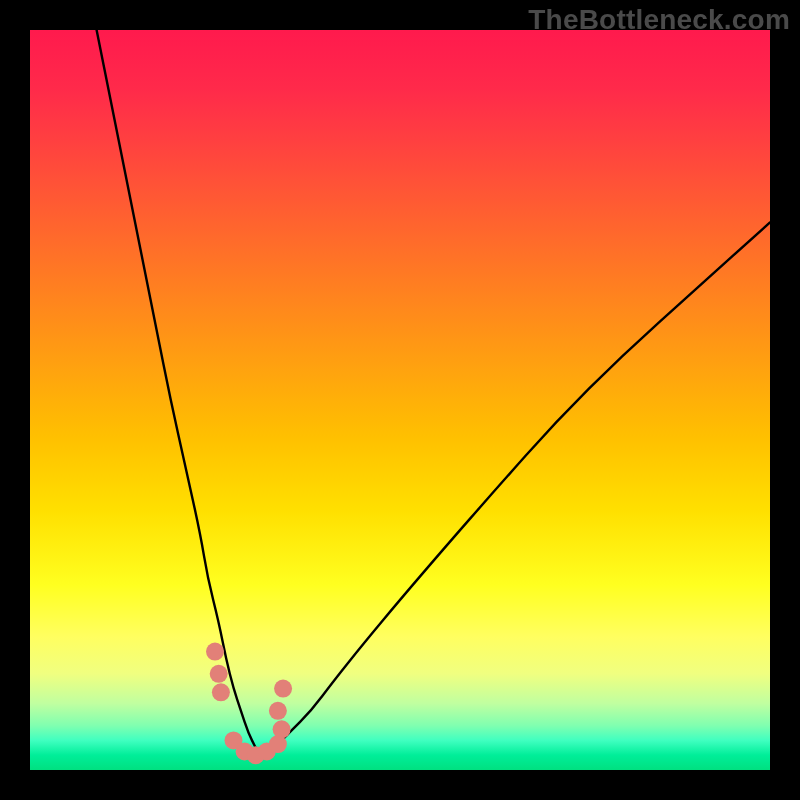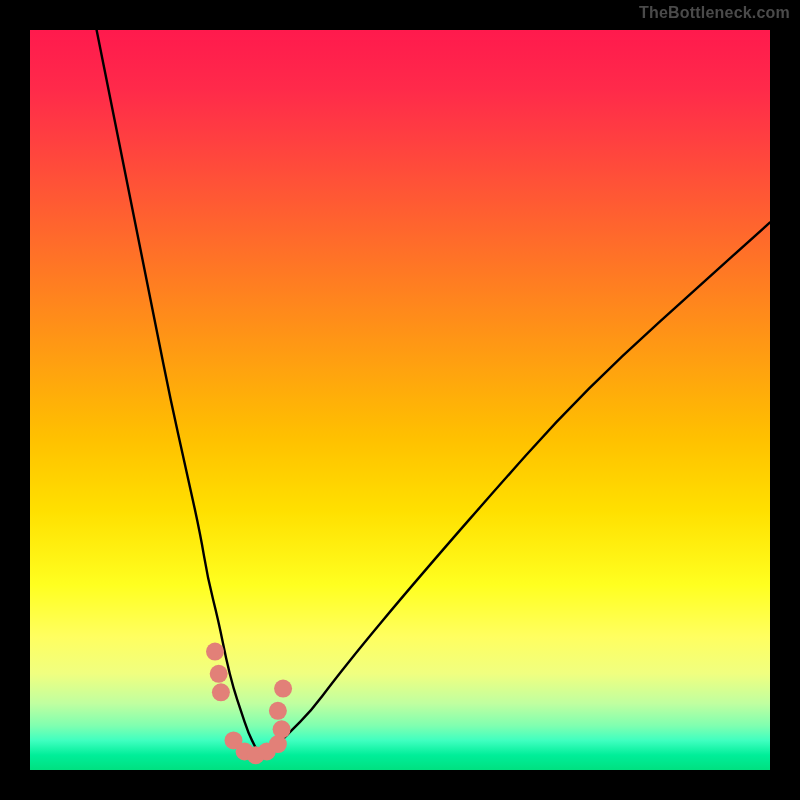--- a/index.html
+++ b/index.html
@@ -33,21 +33,21 @@
       #40ffc0 96%,
       #00ee99 98%,
       #00e080 100%
     );
   }
   .attribution {
     position: absolute;
     top: 4px;
     right: 10px;
     font-family: Arial, Helvetica, sans-serif;
-    font-size: 16px;
+    font-size: 28px;
     font-weight: 600;
     color: #4a4a4a;
     letter-spacing: 0.2px;
     z-index: 5;
     text-align: center;
   }
   svg.curves {
     position: absolute;
     left: 0; top: 0;
     width: 740px; height: 740px;

